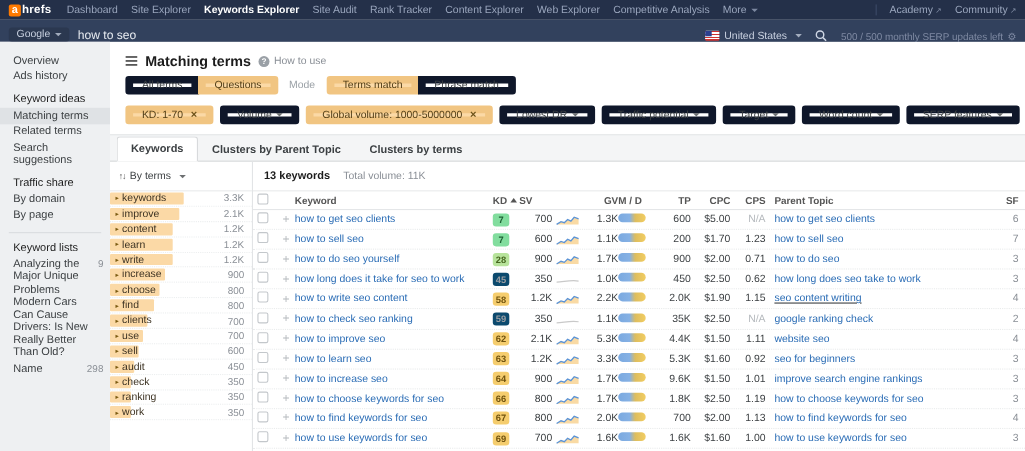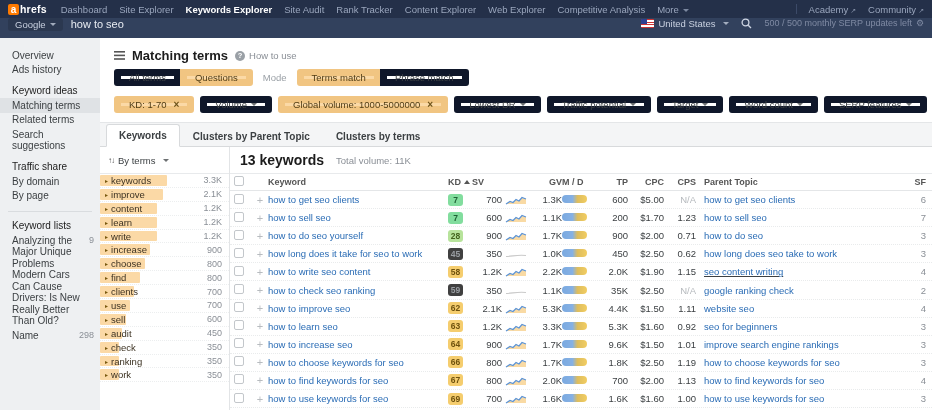--- a/index.html
+++ b/index.html
@@ -13,21 +13,21 @@
   .logo{display:flex;align-items:center;gap:1px;margin-right:4px}
   .logo-badge{background:#ff7a00;color:#fff;font-weight:bold;font-size:10px;width:11px;height:11px;border-radius:2px;display:flex;align-items:center;justify-content:center}
   .logo-text{color:#fff;font-weight:bold;font-size:10.5px;letter-spacing:.2px}
   .nav-item{cursor:pointer}
   .nav-item.active{color:#fff;font-weight:bold}
   .nav-sep{width:1px;height:10px;background:#3c4a68;margin:0 2px}
   .nav-right{margin-left:auto;display:flex;align-items:center;gap:10px}
   .ext{font-size:7px;opacity:.8;margin-left:2px}
 
   
-  .searchbar{height:20px;background:#32415d;display:flex;align-items:flex-start;padding:0 8px;font-size:9.5px;color:#c9d1e0;gap:8px}
+  .searchbar{height:20px;background:#32415d;display:flex;align-items:flex-end;padding:0 8px;font-size:9.5px;color:#c9d1e0;gap:8px}
   .engine{background:#2b3850;border-radius:3px;padding:1px 7px;display:flex;align-items:center;cursor:pointer}
   .query-input{flex:1;background:transparent;border:none;outline:none;color:#e8ecf2;font-size:11px;font-family:"Liberation Sans",sans-serif}
   .country{display:flex;align-items:center;gap:4px;cursor:pointer}
   .flag{width:13px;height:9px;position:relative;display:inline-block;background:repeating-linear-gradient(#c33 0 1.3px,#fff 1.3px 2.6px);border-radius:1px;overflow:hidden}
   .flag::before{content:"";position:absolute;left:0;top:0;width:5.5px;height:5px;background:#2c3f8f}
   .search-btn{cursor:pointer;display:flex;align-items:center;padding:0 4px}
   .quota{color:#7f8aa3;display:flex;align-items:center;gap:4px;font-size:9px}
 
   
   .content{display:flex;height:372px}
@@ -69,36 +69,36 @@
   .terms-header{height:27px;border-bottom:1px solid #e8eaec;display:flex;align-items:center;gap:4px;padding:0 8px;font-size:9.5px;color:#3c4043;cursor:pointer}
   .sort-glyph{font-size:8px;color:#555;letter-spacing:-1px}
   .term-item{position:relative;height:13.9px;display:flex;align-items:center;border-bottom:1px dotted #eceeef;cursor:pointer}
   .term-bar{position:absolute;left:0;top:1px;bottom:1px;background:#fbd9a6;border-radius:1px}
   .term-label{position:relative;padding-left:5px;font-size:9.5px;color:#3c3222;display:flex;align-items:center;gap:3px}
   .term-tri{font-size:6px;color:#7a5a11}
   .term-count{margin-left:auto;position:relative;padding-right:7px;font-size:9px;color:#8a8f96}
 
   .table-panel{flex:1;display:flex;flex-direction:column;overflow:hidden}
   .table-toolbar{height:27px;border-bottom:1px solid #e8eaec;display:flex;align-items:center;padding:0 10px;gap:12px}
-  .summary-count{font-size:14px;font-weight:bold;color:#1c1c1c}
+  .summary-count{font-size:10px;font-weight:bold;color:#1c1c1c}
   .summary-volume{font-size:9.5px;color:#8a8f96}
 
   .thead,.trow{display:grid;grid-template-columns:18px 16px 1fr 24px 30px 28px 32px 30px 36px 36px 32px 204px 26px;align-items:center;padding:0 6px 0 4px}
   .thead{height:17px;border-bottom:1px solid #e4e6e8;font-size:9px;font-weight:bold;color:#555}
   .trow{height:18.1px;border-bottom:1px dotted #e9ebec;font-size:9.5px;color:#3c4043}
   .c-r{text-align:right}
   .c-c{text-align:left}
   .checkbox{width:10px;height:10px;border:1px solid #c3c7cb;border-radius:2px;display:inline-block;background:#fff;cursor:pointer}
   .plus{color:#b7bbbf;font-size:11px;cursor:pointer;text-align:center}
   .kw-link,.parent-link{color:#2a6cb5;cursor:pointer;overflow:hidden;white-space:nowrap;text-overflow:ellipsis}
   .kd-badge{display:inline-block;min-width:15px;padding:1px 2px;border-radius:3px;font-size:8.5px;font-weight:bold;text-align:center}
   .kd-green{background:#82dd9e;color:#1d6134}
   .kd-green2{background:#b7e39b;color:#44641d}
   .kd-amber{background:#f5cd6e;color:#6f520e}
-  .kd-gray{background:#404040;color:#9a9ea3}
+  .kd-gray{background:#0c4a6e;color:#9a9ea3}
   .md-pill{width:25px;height:8px;border-radius:4px;display:inline-block;background:linear-gradient(90deg,#7aa9e0 0%,#86b1e4 42%,#ddbd5e 62%,#f2cd62 100%);filter:blur(.3px)}
   .na{color:#b6babe}
   .sf-val{color:#8a8f96}
   .spark{display:flex;justify-content:center}
 </style>
 </head>
 <body>
 
 <header class="topnav">
   <div class="logo">

